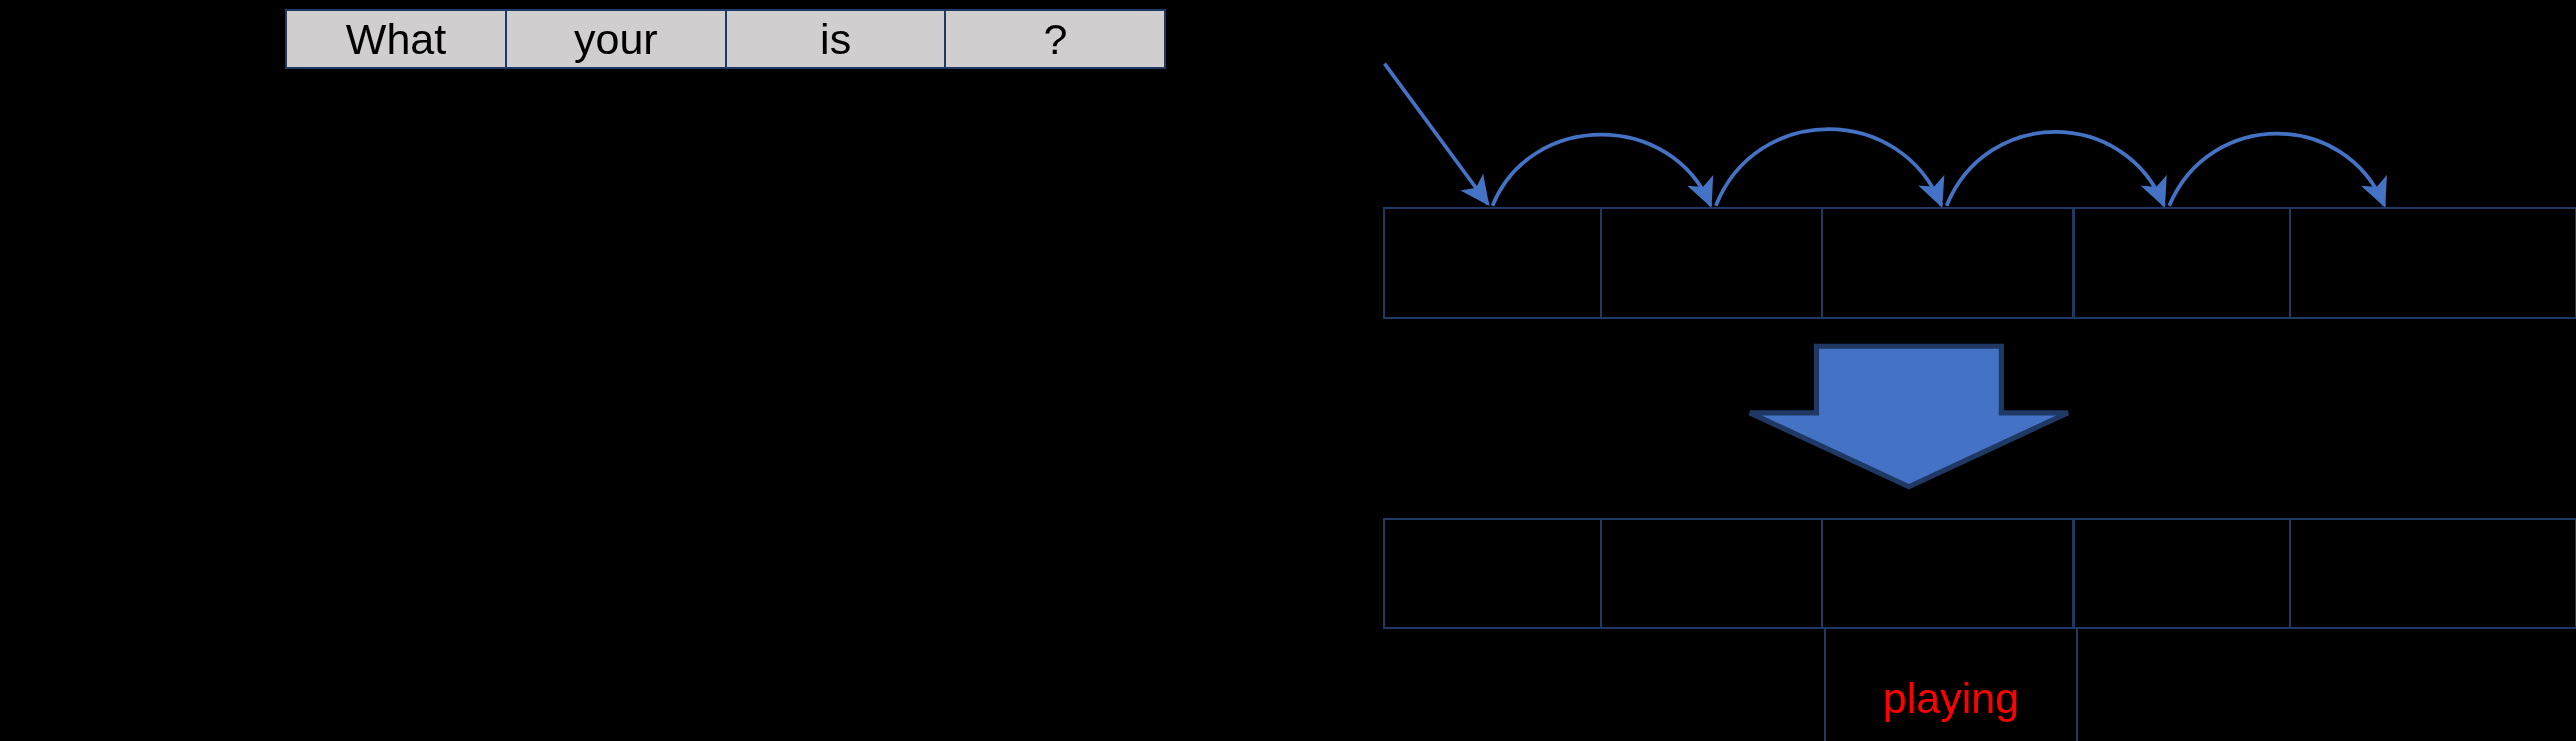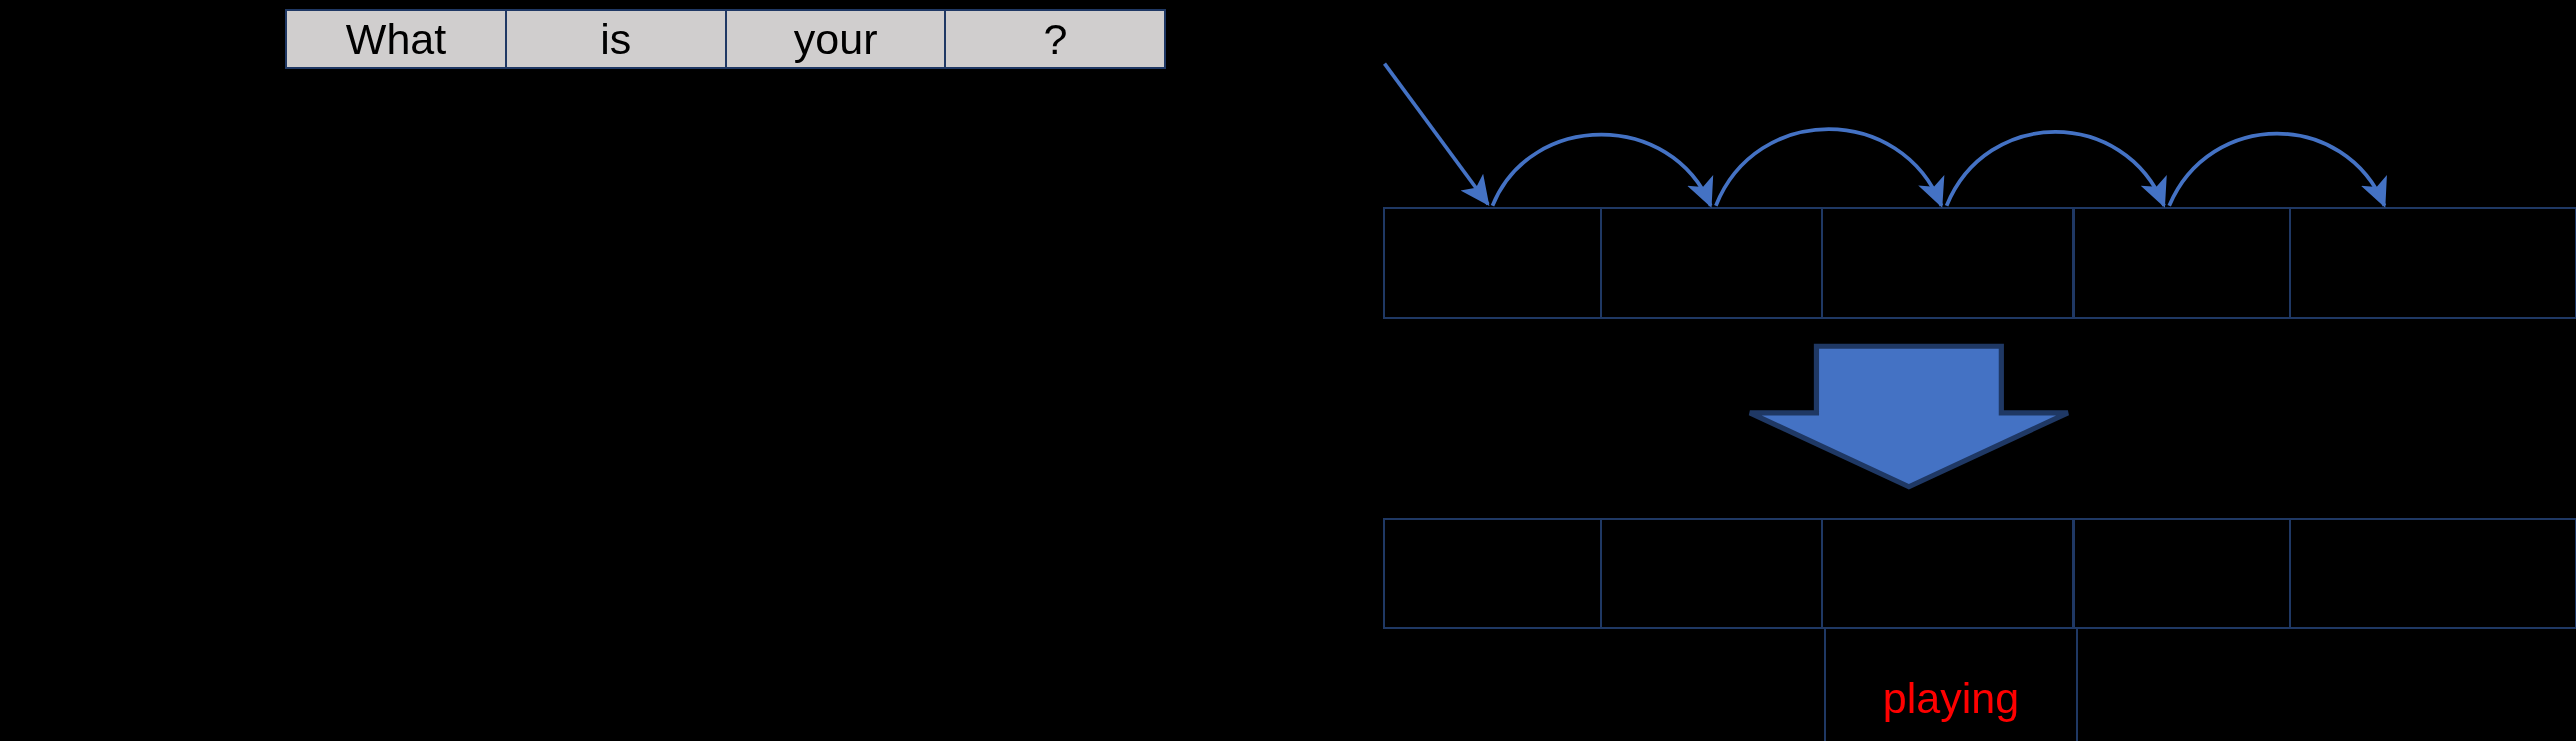--- a/index.html
+++ b/index.html
@@ -104,22 +104,22 @@
     pointer-events: none;
   }
 </style>
 </head>
 <body>
 
 <div id="canvas">
 
   <div class="token-row" id="question-row">
     <div class="token-cell">What</div>
+    <div class="token-cell">your</div>
     <div class="token-cell">is</div>
-    <div class="token-cell">your</div>
     <div class="token-cell">?</div>
   </div>
 
   <div class="token-row" id="encoder-row">
     <div class="token-cell"></div>
     <div class="token-cell"></div>
     <div class="token-cell"></div>
     <div class="token-cell"></div>
     <div class="token-cell"></div>
   </div>

